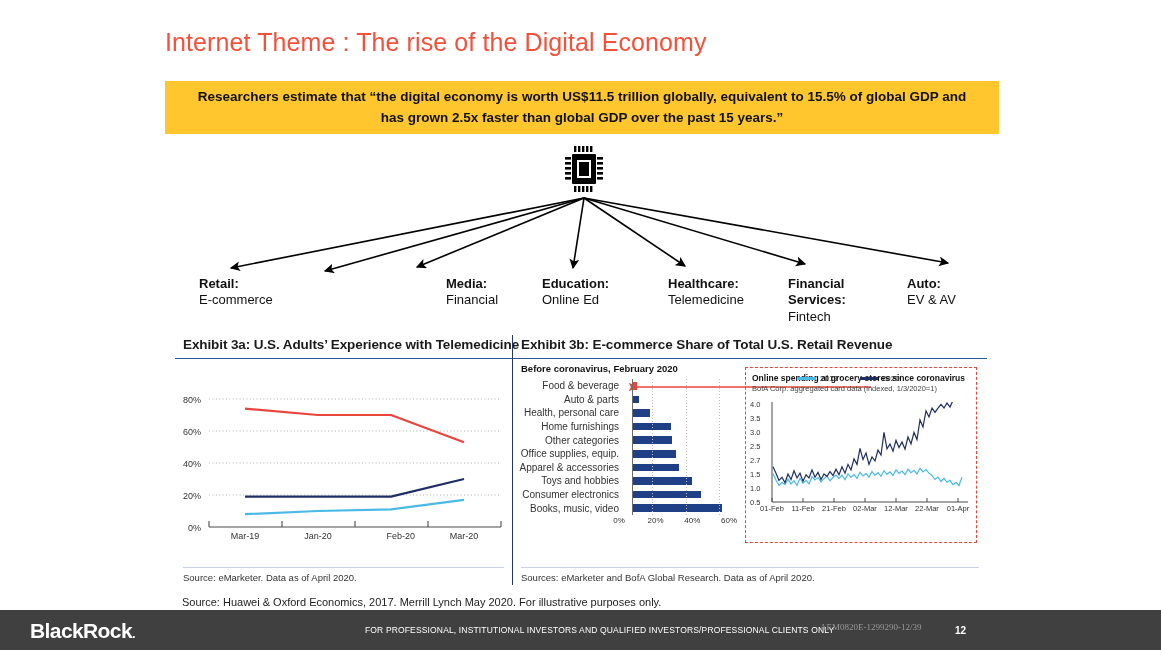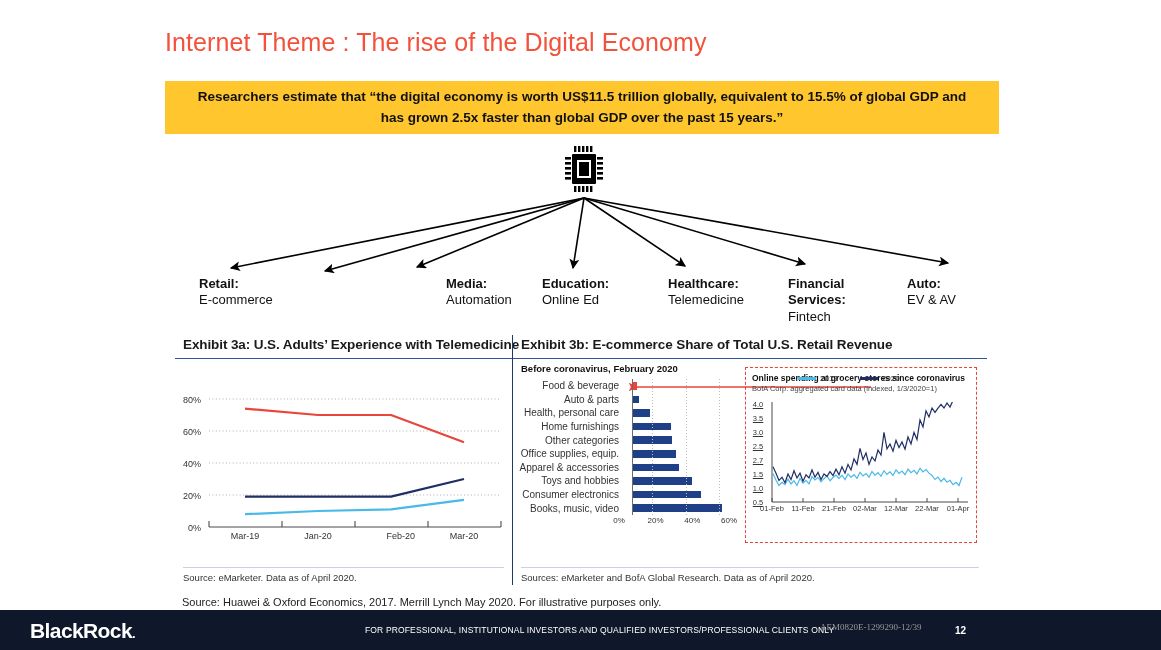--- a/index.html
+++ b/index.html
@@ -81,32 +81,32 @@
     background:repeating-linear-gradient(to bottom,#bfbfbf 0 1px,transparent 1px 3px);}
 
   
   .inset{
     position:absolute;left:232px;top:8px;width:232px;height:176px;
     border:1.4px dashed #E8443A;box-sizing:border-box;padding:5px 6px;
   }
   .inset-t1{font-size:8.5px;font-weight:bold;color:#111;line-height:1.2;}
   .inset-t2{font-size:7.5px;color:#444;line-height:1.3;margin-top:1px;}
   .inset-chart{position:absolute;left:4px;top:32px;width:224px;height:140px;}
-  .inset-y{position:absolute;font-size:7.5px;color:#333;text-align:center;width:16px;text-decoration:underline;}
+  .inset-y{position:absolute;font-size:7.5px;color:#333;text-align:left;width:16px;}
   .inset-x{position:absolute;font-size:7.5px;color:#333;text-align:center;width:32px;}
   .inset-leg{position:absolute;left:52px;top:6px;display:flex;gap:22px;font-size:8px;color:#222;}
 
   
   .slide-source{
     position:absolute;left:182px;top:596px;font-size:11px;color:#222;
   }
 
   
   .footer{
-    position:absolute;left:0;bottom:0;width:1161px;height:40px;background:#0f172a;
+    position:absolute;left:0;bottom:0;width:1161px;height:40px;background:#404040;
   }
   .logo{
     position:absolute;left:30px;top:9px;color:#fff;font-size:21px;
     font-weight:bold;letter-spacing:-0.6px;
   }
   .logo .dot{font-size:13px;}
   .foot-disc{
     position:absolute;left:365px;top:15px;color:#fff;font-size:8.5px;
     letter-spacing:0.15px;
   }
@@ -179,21 +179,21 @@
         <line x1="419" y1="58" x2="783" y2="123"></line>
       </g>
     </svg>
 
     <div class="node" style="left:34px;top:136px;">
       <div class="hd">Retail:</div>
       <div class="sb">E-commerce</div>
     </div>
     <div class="node" style="left:281px;top:136px;">
       <div class="hd">Media:</div>
-      <div class="sb">Automation</div>
+      <div class="sb">Financial</div>
     </div>
     <div class="node" style="left:377px;top:136px;">
       <div class="hd">Education:</div>
       <div class="sb">Online Ed</div>
     </div>
     <div class="node" style="left:503px;top:136px;">
       <div class="hd">Healthcare:</div>
       <div class="sb">Telemedicine</div>
     </div>
     <div class="node" style="left:623px;top:136px;width:86px;">

